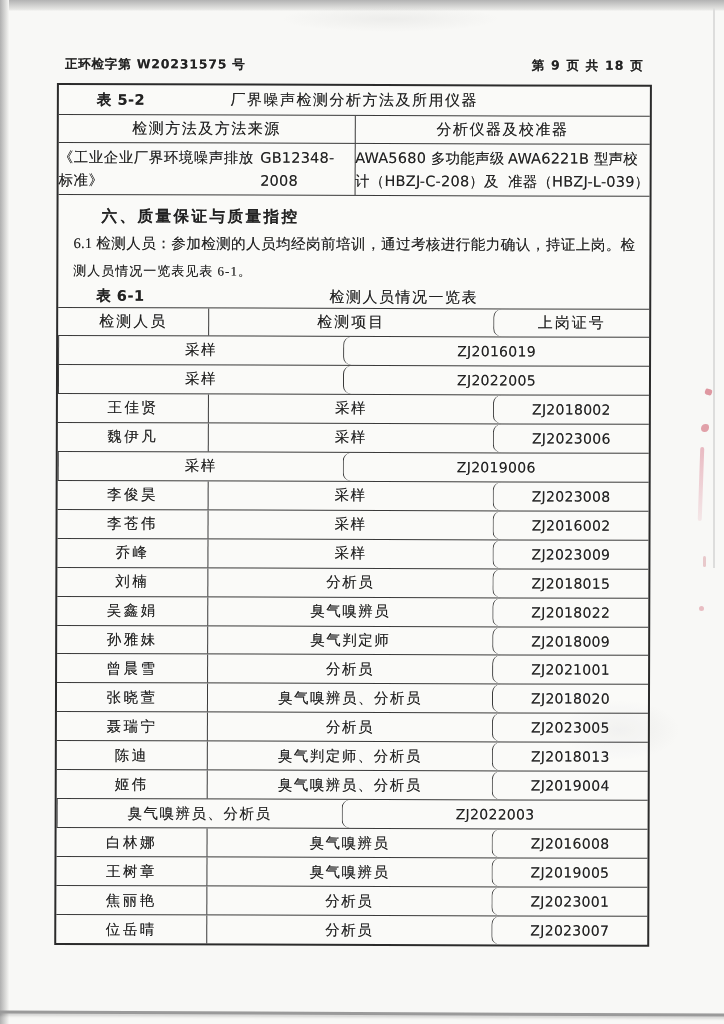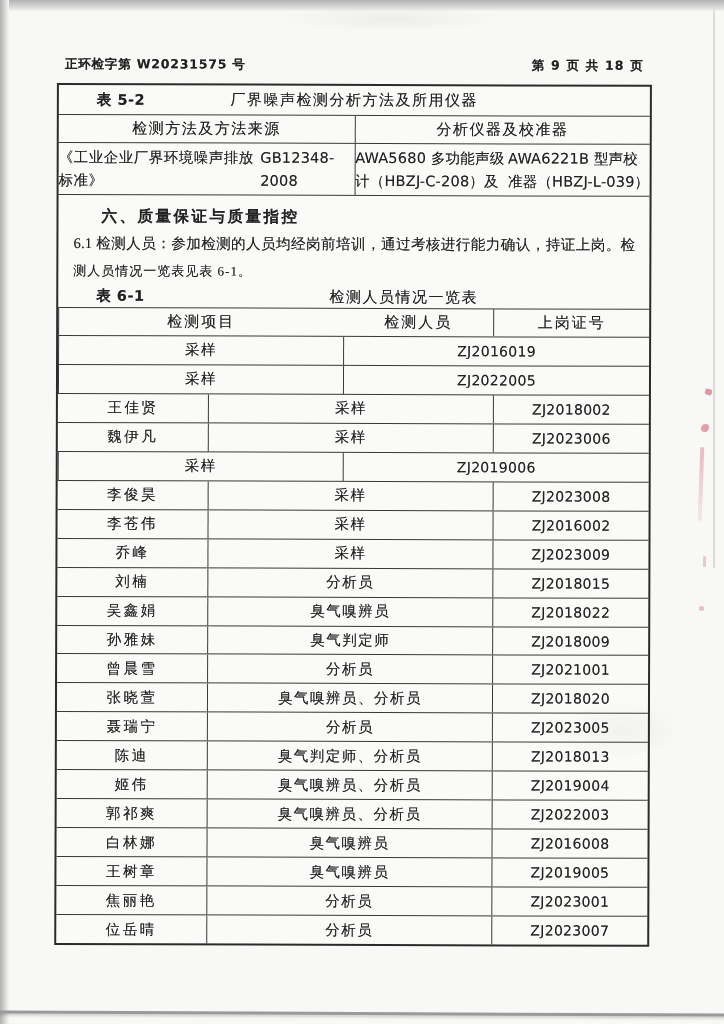--- a/index.html
+++ b/index.html
@@ -62,21 +62,21 @@
   .tb-line2{position:absolute;left:15px;top:67px;font-size:13px;letter-spacing:1px;}
   .tb-cap{position:absolute;left:0;right:0;top:92px;height:18px;}
   .tb-cap .cap-title{display:block;margin-left:50px;}
 
   
   .head61{height:28px;}
   .head61 .cell,.drow .cell{font-size:14.5px;}
   .head61 .cell{font-size:15px;letter-spacing:2px;}
   .c1{width:150px;flex:0 0 150px;}
   .c2{width:285px;flex:0 0 285px;}
-  .c3{flex:1 1 auto;}
+  .c3{flex:1 1 auto;border-radius:8px;}
   .drow{flex:1 1 auto;}
   .drow .name{letter-spacing:2.5px;}
   .drow .role{letter-spacing:1.5px;}
   .drow .cert{font-family:var(--sans);font-size:14px;letter-spacing:.3px;}
 
   
   .stain{position:absolute;}
   .stain.s1{left:705px;top:389px;width:7px;height:6px;background:rgba(198,56,76,.5);border-radius:2px;transform:rotate(18deg);}
   .stain.s2{left:701px;top:424px;width:8px;height:8px;background:rgba(198,56,76,.45);border-radius:60% 40% 55% 45%;}
   .stain.s3{left:699px;top:447px;width:4px;height:74px;transform:rotate(2deg);
@@ -126,22 +126,22 @@
       <div class="tb-heading">六、质量保证与质量指控</div>
       <div class="tb-line1">6.1 检测人员：参加检测的人员均经岗前培训，通过考核进行能力确认，持证上岗。检</div>
       <div class="tb-line2">测人员情况一览表见表 6-1。</div>
       <div class="tb-cap">
         <span class="cap-label">表 6-1</span>
         <span class="cap-title">检测人员情况一览表</span>
       </div>
     </div>
 
     <div class="row head61">
+      <div class="cell c1">检测人员</div>
       <div class="cell c2 vline">检测项目</div>
-      <div class="cell c1">检测人员</div>
       <div class="cell c3 vline">上岗证号</div>
     </div>
 
     <div class="row drow">
         <div class="cell c2 vline role">采样</div>
         <div class="cell c3 vline cert">ZJ2016019</div>
       </div>
     <div class="row drow">
         <div class="cell c2 vline role">采样</div>
         <div class="cell c3 vline cert">ZJ2022005</div>
@@ -209,21 +209,20 @@
         <div class="cell c1 name">陈迪</div>
         <div class="cell c2 vline role">臭气判定师、分析员</div>
         <div class="cell c3 vline cert">ZJ2018013</div>
       </div>
     <div class="row drow">
         <div class="cell c1 name">姬伟</div>
         <div class="cell c2 vline role">臭气嗅辨员、分析员</div>
         <div class="cell c3 vline cert">ZJ2019004</div>
       </div>
     <div class="row drow">
-        <div class="cell c1 name">郭祁爽</div>
         <div class="cell c2 vline role">臭气嗅辨员、分析员</div>
         <div class="cell c3 vline cert">ZJ2022003</div>
       </div>
     <div class="row drow">
         <div class="cell c1 name">白林娜</div>
         <div class="cell c2 vline role">臭气嗅辨员</div>
         <div class="cell c3 vline cert">ZJ2016008</div>
       </div>
     <div class="row drow">
         <div class="cell c1 name">王树章</div>

